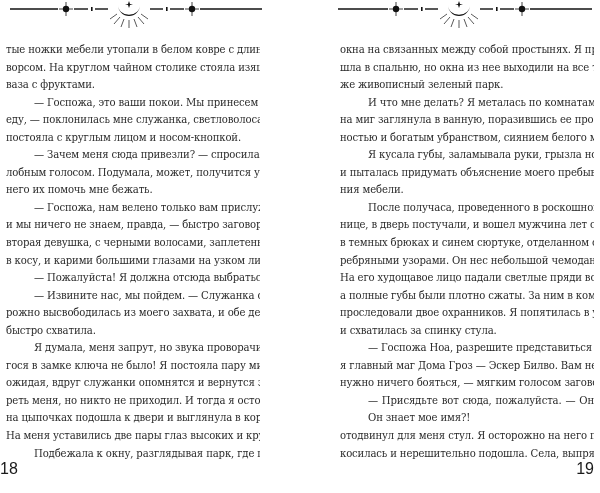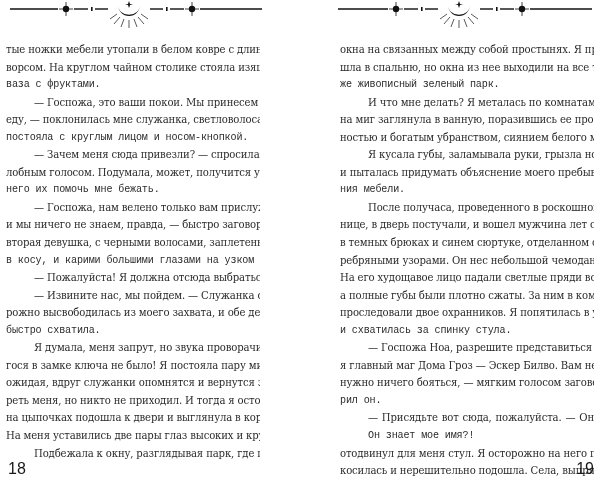--- a/index.html
+++ b/index.html
@@ -9,24 +9,24 @@
   .page.left { left: 0; width: 300px; }
   .page.right { left: 300px; width: 300px; }
   .ornament { position: absolute; top: 0; height: 32px; }
   .page.left .ornament { left: 0; width: 270px; }
   .page.right .ornament { left: 30px; width: 270px; }
   .text { position: absolute; top: 41px; font-size: 10.1px; line-height: 17.55px; text-align: justify; }
   .page.left .text { left: 6px; width: 254px; }
   .page.right .text { left: 40px; width: 254px; }
   .text p { margin: 0; text-indent: 0; white-space: nowrap; overflow: hidden; text-align-last: justify; letter-spacing: -0.15px; }
   .text p.indent { padding-left: 28px; }
-  .text p.last { text-align-last: left; font-family: Liberation Mono, monospace; }
+  .text p.last { text-align-last: left; }
   .footer { position: absolute; top: 460px; width: 100%; height: 24px; }
   .folio { position: absolute; top: 0; font-family: "Liberation Sans", sans-serif; font-size: 16px; color: #1a1a1a; }
-  .page.left .folio { left: 8px; }
+  .page.left .folio { left: 0; }
   .page.right .folio { right: 6px; }
   .running-head { position: absolute; top: 16px; font-size: 10px; letter-spacing: 1.6px; font-variant: small-caps; color: #3a3a3a; margin-top: 22px; }
   .page.left .running-head { left: 128px; }
   .page.right .running-head { left: 40px; }
 </style>
 </head>
 <body>
 
 <div class="spread">
 
@@ -140,21 +140,20 @@
       <p>нице, в дверь постучали, и вошел мужчина лет сорока</p>
       <p>в темных брюках и синем сюртуке, отделанном се-</p>
       <p>ребряными узорами. Он нес небольшой чемоданчик.</p>
       <p>На его худощавое лицо падали светлые пряди волос,</p>
       <p>а полные губы были плотно сжаты. За ним в комнату</p>
       <p>проследовали двое охранников. Я попятилась в ужасе</p>
       <p class="last">и схватилась за спинку стула.</p>
       <p class="indent">— Госпожа Ноа, разрешите представиться —</p>
       <p>я главный маг Дома Гроз — Эскер Билво. Вам не</p>
       <p>нужно ничего бояться, — мягким голосом загово-</p>
-      <p class="last">рил он.</p>
       <p class="indent">— Присядьте вот сюда, пожалуйста. — Он</p>
       <p class="indent last">Он знает мое имя?!</p>
       <p>отодвинул для меня стул. Я осторожно на него по-</p>
       <p>косилась и нерешительно подошла. Села, выпрямив</p>
 
     </div>
 
     <div class="footer">
       <span class="running-head">Анна Безбрежная</span>
       <span class="folio">19</span>

